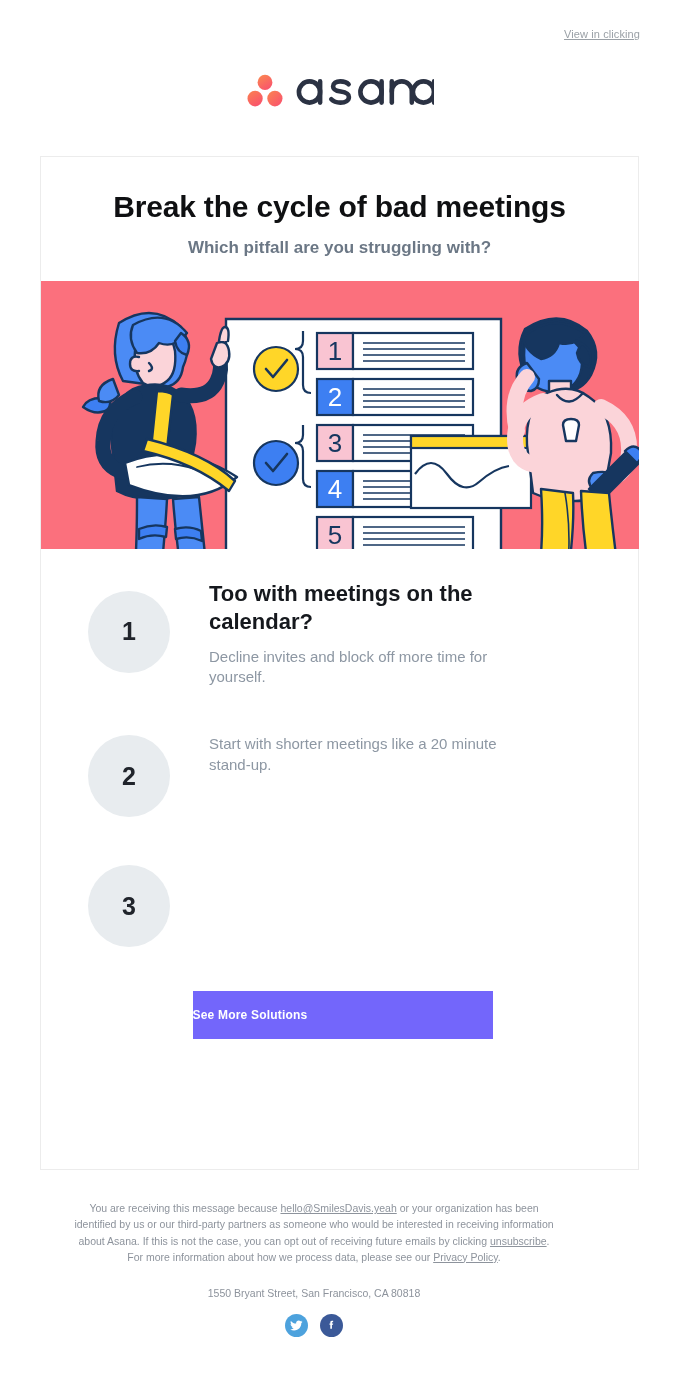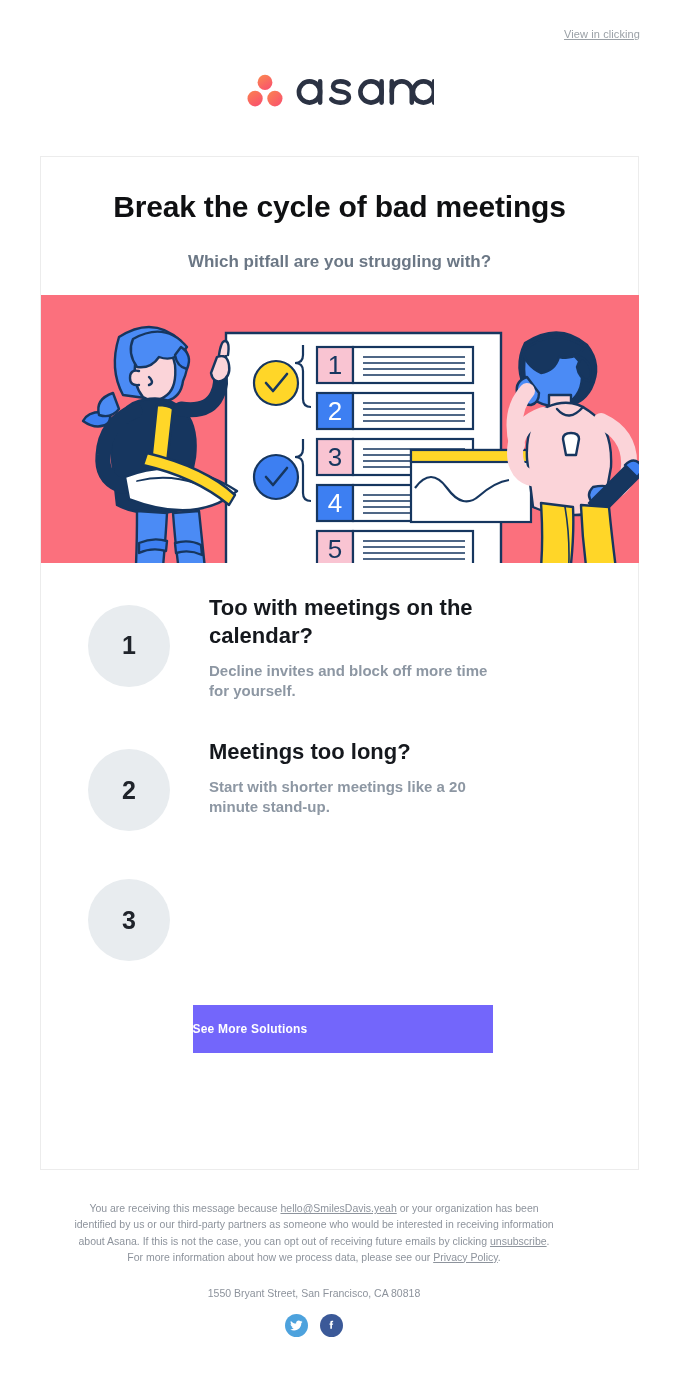--- a/index.html
+++ b/index.html
@@ -56,21 +56,21 @@
     text-align: center;
   }
   .headline {
     font-size: 30px;
     line-height: 1.22;
     font-weight: 700;
     color: #0f1012;
     letter-spacing: -.2px;
   }
   .subhead {
-    margin-top: 25px;
+    margin-top: 11px;
     font-size: 17px;
     line-height: 1.3;
     font-weight: 700;
     color: #6b7785;
   }
 
   
   .hero {
     width: 598px;
     height: 268px;
@@ -107,21 +107,21 @@
     font-size: 22px;
     line-height: 1.3;
     font-weight: 700;
     color: #15181d;
     max-width: 300px;
   }
   .rowdesc {
     margin-top: 10px;
     font-size: 15px;
     line-height: 1.35;
-    font-weight: 700;
+    font-weight: 400;
     color: #8d97a3;
     max-width: 300px;
   }
 
   
   .cta-wrap { padding: 44px 0 0 0; text-align: center; }
   .cta {
     display: inline-block;
     width: 300px;
     height: 48px;
@@ -379,21 +379,20 @@
       <div class="bullet">1</div>
       <div class="rowtext">
         <div class="rowtitle">Too with meetings on the calendar?</div>
         <div class="rowdesc">Decline invites and block off more time for yourself.</div>
       </div>
     </div>
 
     <div class="row">
       <div class="bullet">2</div>
       <div class="rowtext">
-        <div class="rowtitle">Meetings too long?</div>
         <div class="rowdesc">Start with shorter meetings like a 20 minute stand-up.</div>
       </div>
     </div>
 
     <div class="row">
       <div class="bullet">3</div>
     </div>
 
   </div>
 

